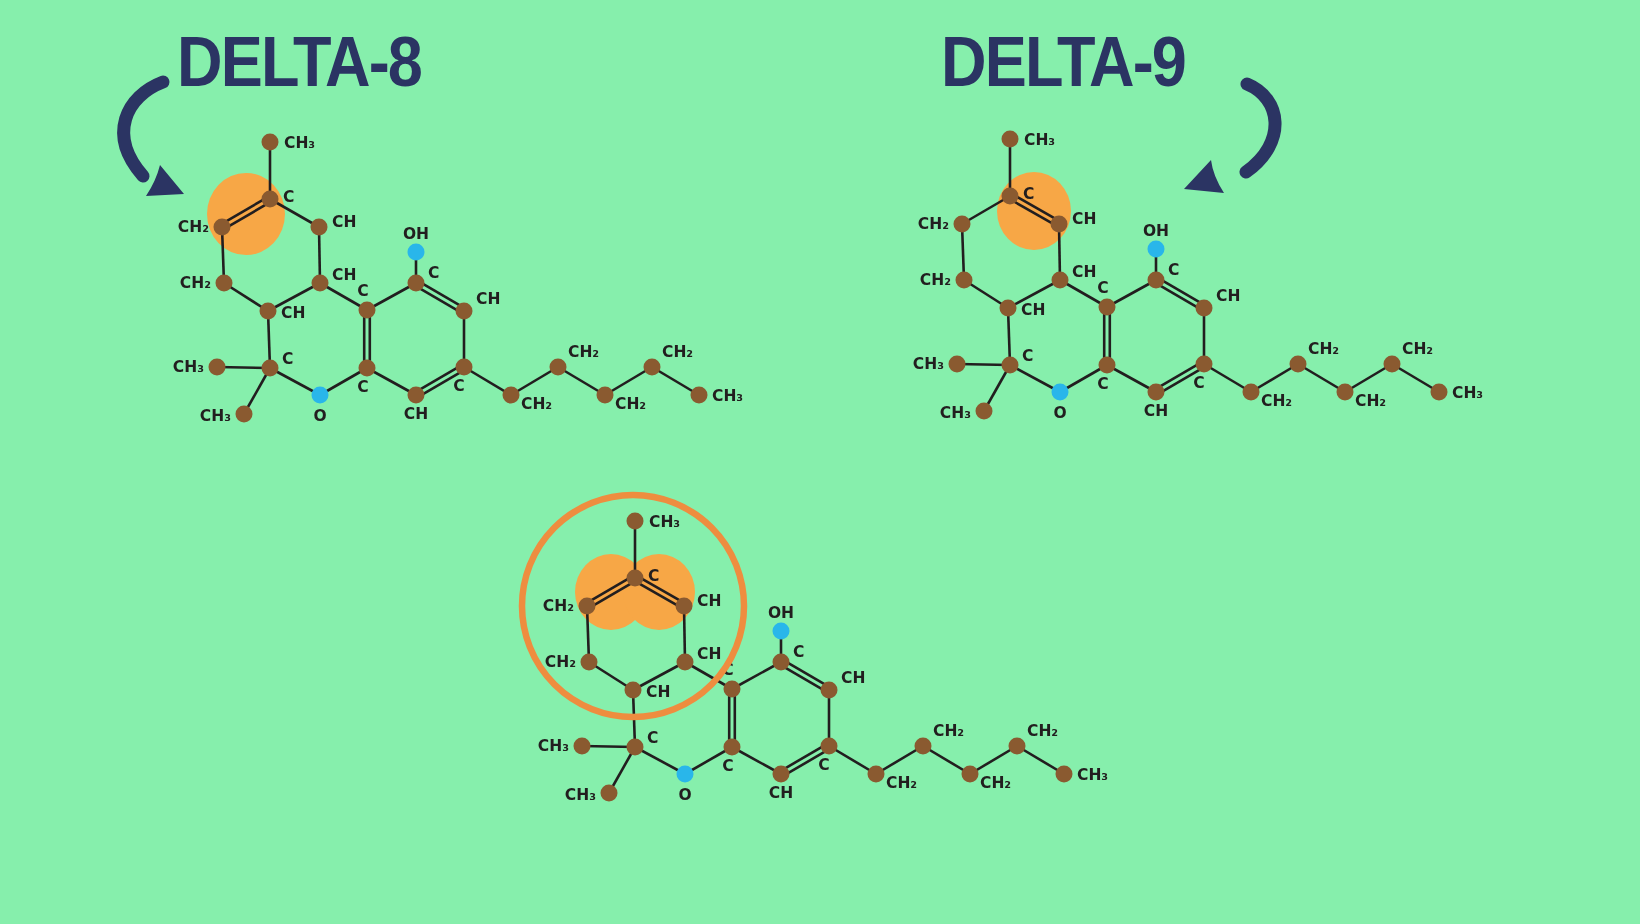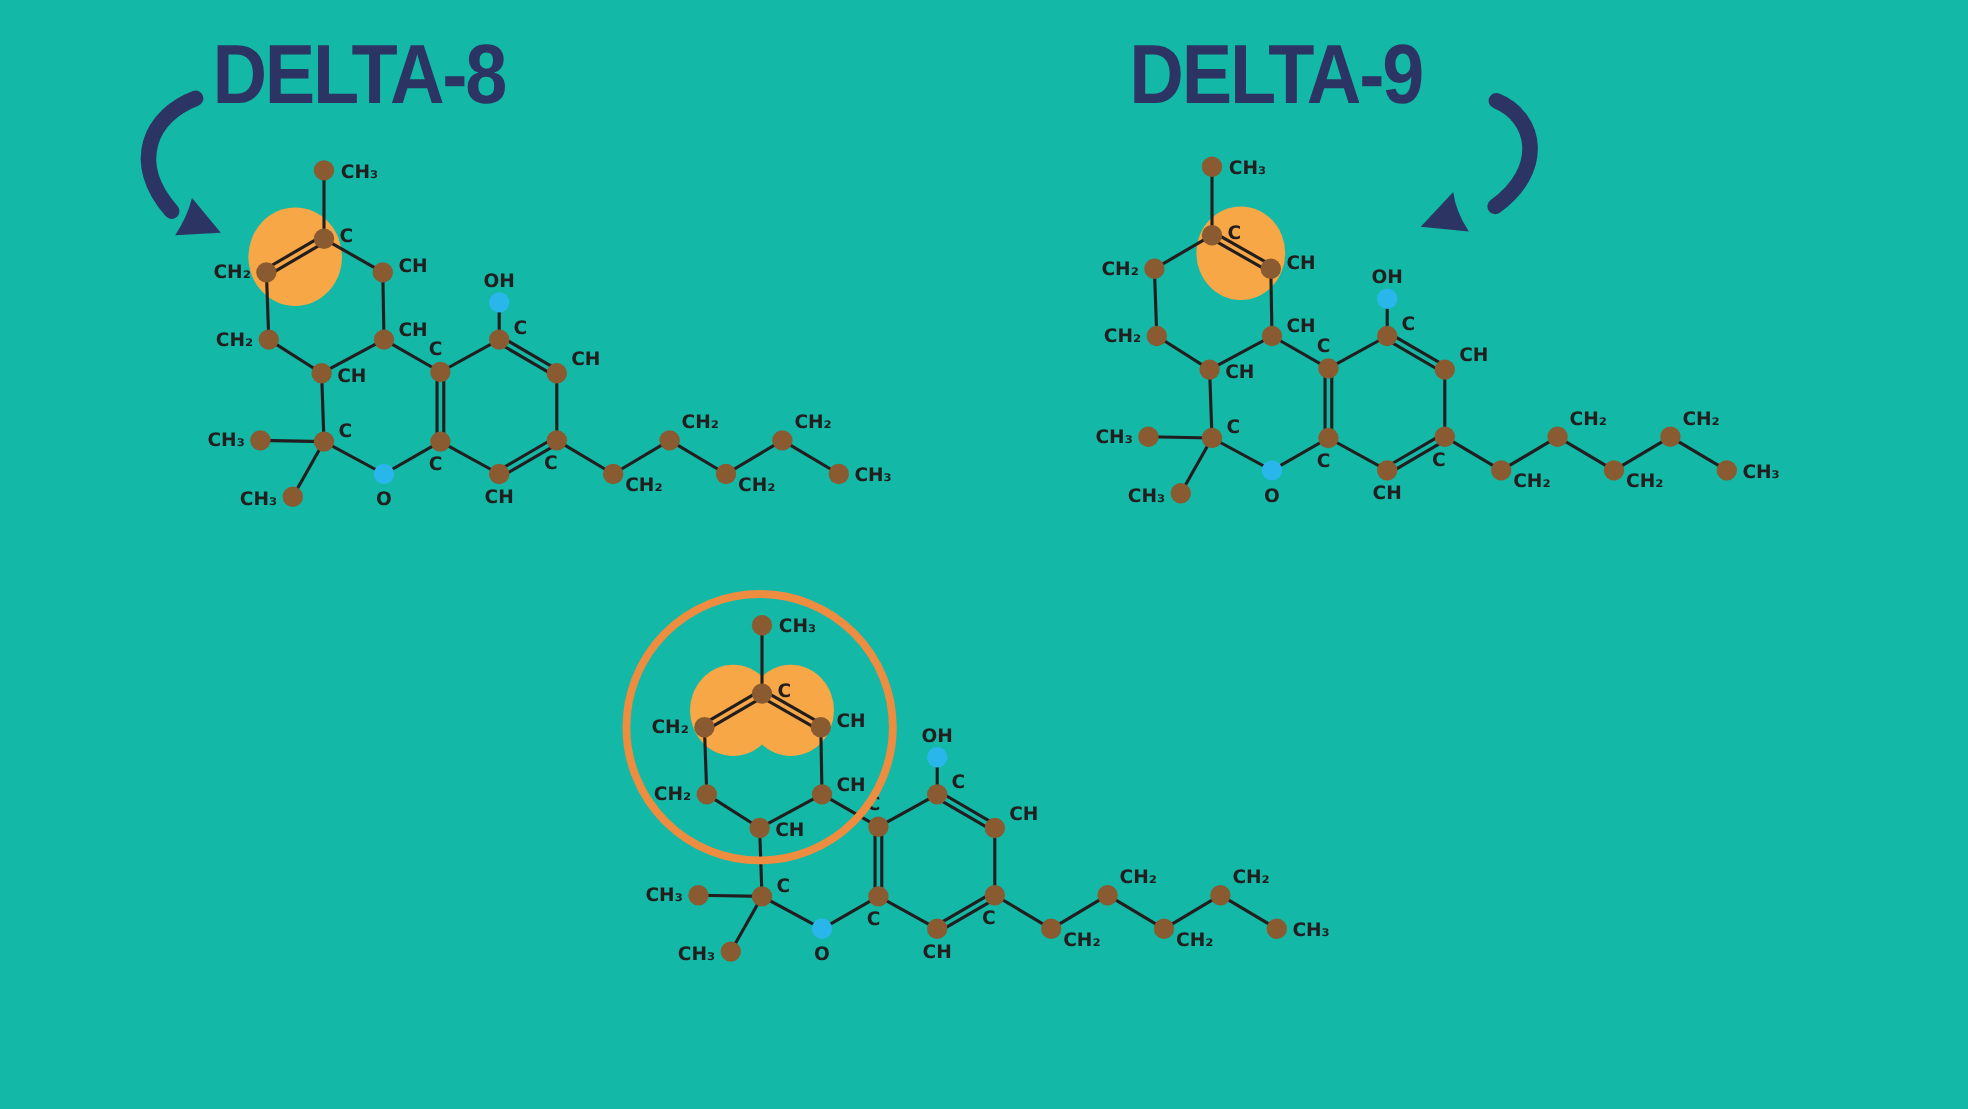--- a/index.html
+++ b/index.html
@@ -1,16 +1,16 @@
 <!DOCTYPE html>
 <html style="--navy: #2b3463;"><head>
 <meta charset="utf-8">
 <style>
   html,body{margin:0;padding:0;background:#ffffff;}
-  .canvas{position:relative;width:1640px;height:924px;background:#14b8a6;overflow:hidden;
+  .canvas{position:relative;width:1640px;height:924px;background:#86efac;overflow:hidden;
           font-family:"Liberation Sans",sans-serif;}
   #scene{position:absolute;left:0;top:0;}
   .title{position:absolute;top:22px;font-weight:bold;font-size:70px;letter-spacing:-2px;
          color:var(--navy,#2b3463);transform:scaleX(0.9);transform-origin:left top;white-space:nowrap;}
   .title-d8{left:177px;}
   .title-d9{left:941px;}
   .atom-label{font-family:"DejaVu Sans","Liberation Sans",sans-serif;font-weight:bold;font-size:15.5px;}
   .arrow-curve{fill:none;stroke:var(--navy,#2b3463);stroke-width:13;stroke-linecap:round;}
   .arrow-head{fill:var(--navy,#2b3463);}
 </style>

